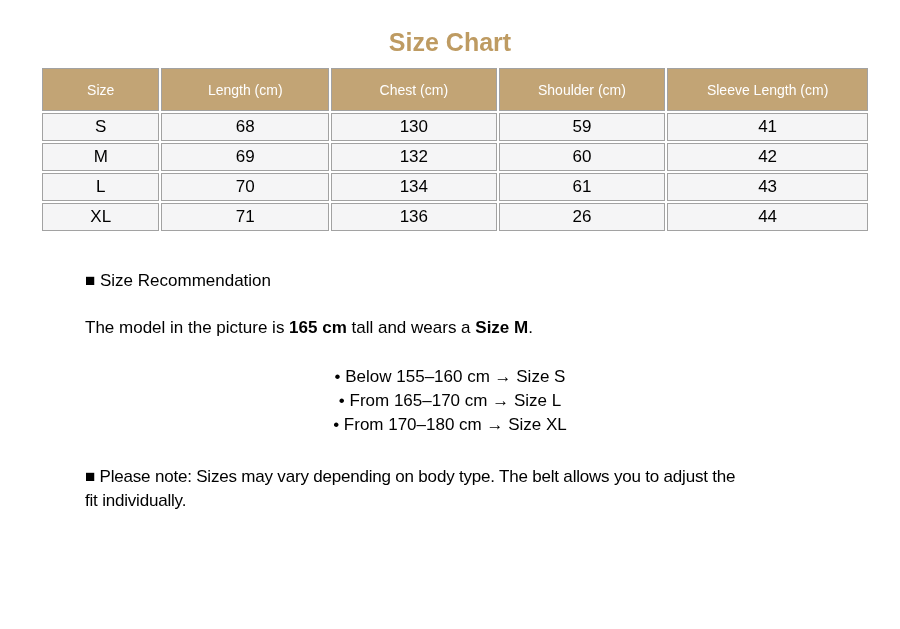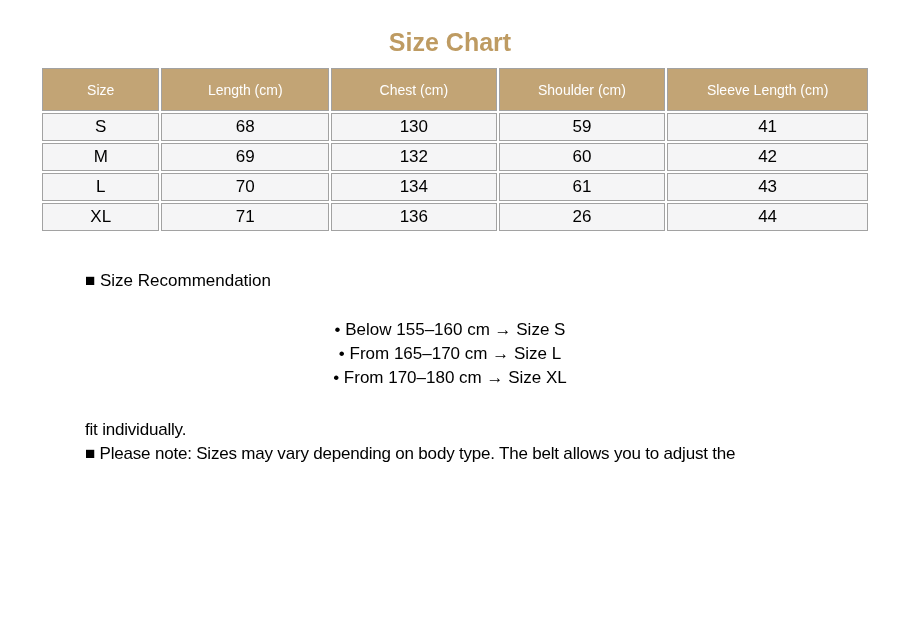--- a/index.html
+++ b/index.html
@@ -97,27 +97,28 @@
         <td>26</td>
         <td>44</td>
       </tr>
     </tbody>
   </table>
 
   <div class="body-copy">
 
     <p class="section-heading">■ Size Recommendation</p>
 
+    <p class="model-line"><span>The model in the picture is </span><span style="font-weight: 700;">165 cm</span><span> tall and wears a </span><span style="font-weight: 700;">Size M</span><span>.</span></p>
 
     <ul class="size-bullets">
       <li>• Below 155–160 cm → Size S</li>
       <li>• From 165–170 cm → Size L</li>
       <li>• From 170–180 cm → Size XL</li>
     </ul>
 
     <p class="note-para">
+      <span class="nowrap">■ Please note: Sizes may vary depending on body type. The belt allows you to adjust the</span>
       <span class="nowrap">fit individually.</span>
-      <span class="nowrap">■ Please note: Sizes may vary depending on body type. The belt allows you to adjust the</span>
     </p>
 
 
   </div>
 </div>
 
 </body></html>

